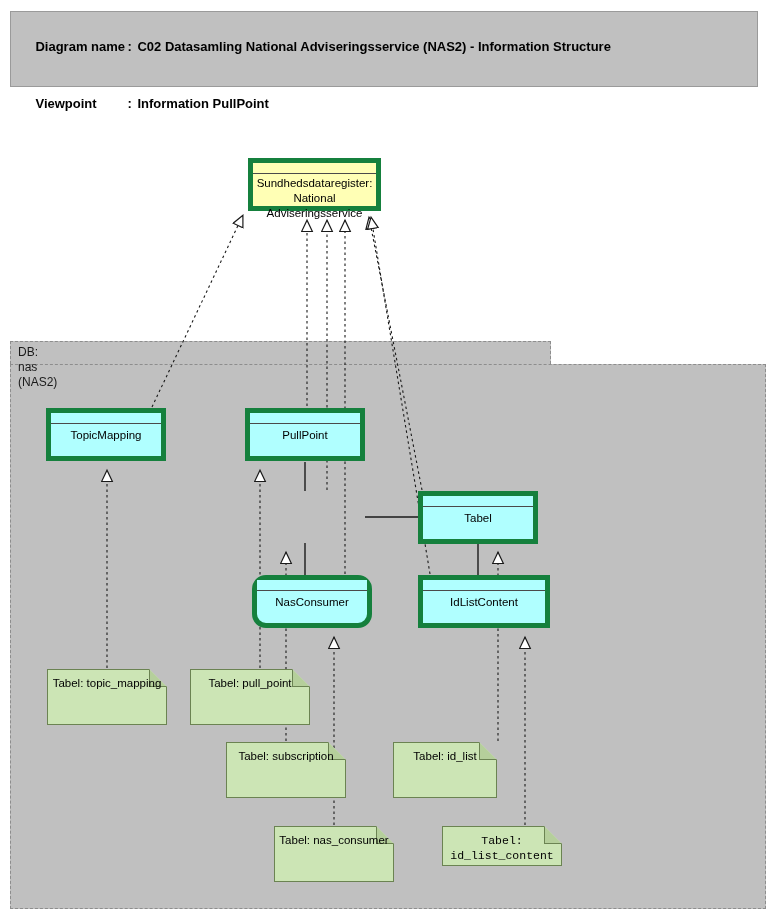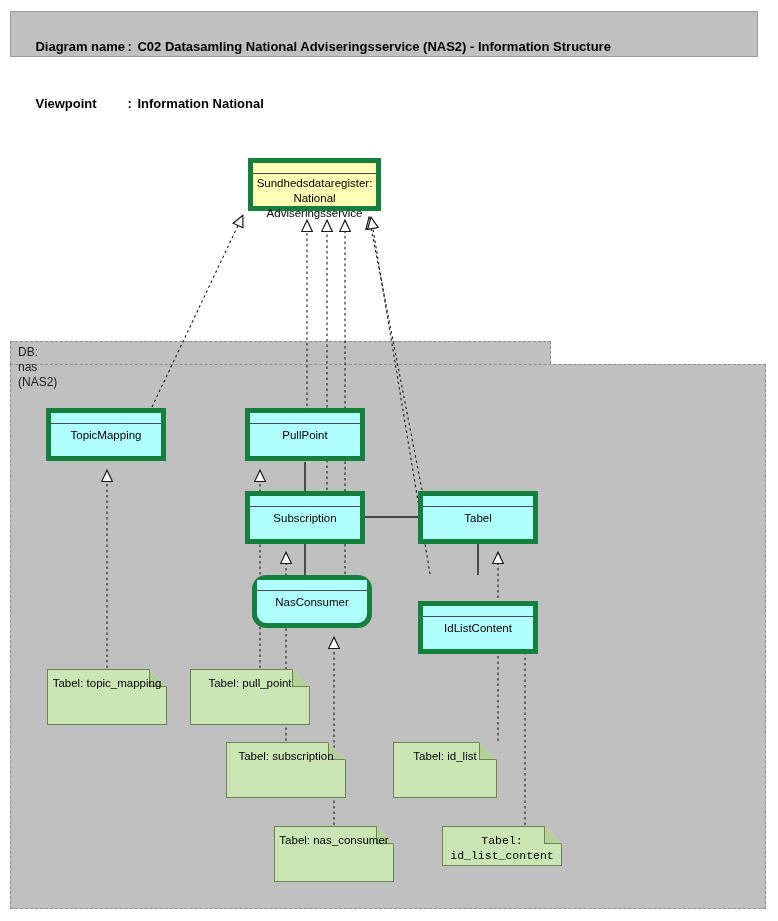--- a/index.html
+++ b/index.html
@@ -14,21 +14,21 @@
     font-family: "Liberation Sans", sans-serif;
     overflow: hidden;
   }
 
   
   #title-banner {
     position: absolute;
     left: 10px;
     top: 11px;
     width: 748px;
-    height: 46px;
+    height: 76px;
     background: #c0c0c0;
     border: 1px solid #9a9a9a;
     box-sizing: border-box;
     padding: 6px 0 0 10px;
   }
   .title-row {
     font-size: 13px;
     font-weight: bold;
     color: #000000;
     line-height: 19px;
@@ -153,21 +153,21 @@
   }
 </style>
 </head>
 <body>
 
 <div id="title-banner">
   <div class="title-row">
     <span class="title-label">Diagram name</span><span class="title-sep">:</span><span>C02 Datasamling National Adviseringsservice (NAS2) - Information Structure</span>
   </div>
   <div class="title-row">
-    <span class="title-label">Viewpoint</span><span class="title-sep">:</span><span>Information National</span>
+    <span class="title-label">Viewpoint</span><span class="title-sep">:</span><span>Information PullPoint</span>
   </div>
 </div>
 
 <div id="canvas">
 
   <div id="db-group">
     <div id="db-group-tab"></div>
     <div id="db-group-body"></div>
     <div id="db-group-tab-label">DB: nas (NAS2)</div>
   </div>
@@ -244,36 +244,32 @@
   <div class="node cyan" style="left:46px; top:408px; width:120px; height:53px;">
     <div class="node-band"></div>
     <div class="node-label">TopicMapping</div>
   </div>
 
   <div class="node cyan" style="left:245px; top:408px; width:120px; height:53px;">
     <div class="node-band"></div>
     <div class="node-label">PullPoint</div>
   </div>
 
-  <div class="node cyan" style="left:245px; top:491px; width:120px; height:53px;">
-    <div class="node-band"></div>
-    <div class="node-label">Subscription</div>
-  </div>
 
   <div class="node cyan" style="left:418px; top:491px; width:120px; height:53px;">
     <div class="node-band"></div>
     <div class="node-label">Tabel</div>
   </div>
 
   <div class="node cyan" style="left:252px; top:575px; width:120px; height:53px;border-radius:14px;">
     <div class="node-band"></div>
     <div class="node-label">NasConsumer</div>
   </div>
 
-  <div class="node cyan" style="left:418px; top:575px; width:120px; height:53px;margin-top:26px;">
+  <div class="node cyan" style="left:418px; top:575px; width:132px; height:53px;">
     <div class="node-band"></div>
     <div class="node-label">IdListContent</div>
   </div>
 
   <div class="note" style="left:47px; top:669px; width:120px; height:56px;">
     <div class="note-body"></div>
     <div class="note-fold"></div>
     <div class="note-label">Tabel: topic_mapping</div>
   </div>
 

